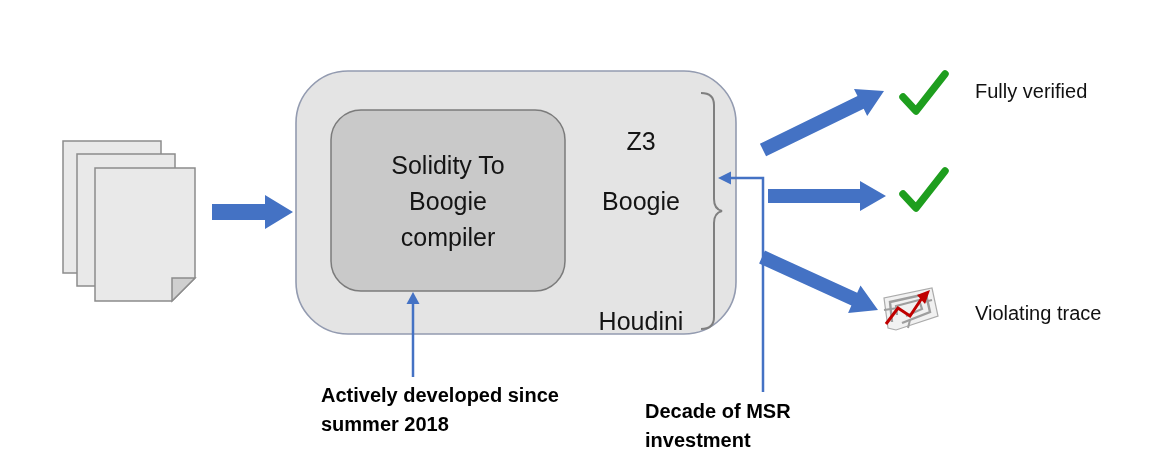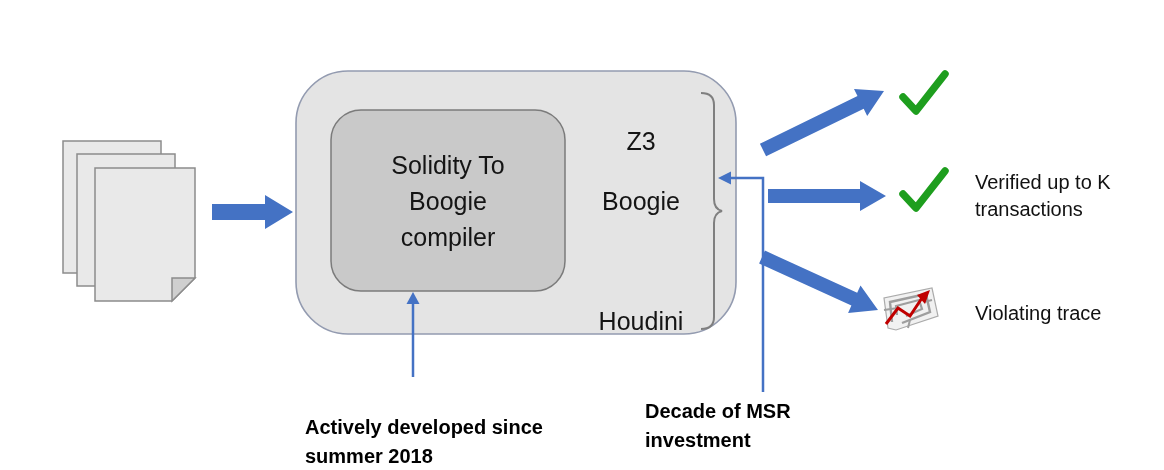--- a/index.html
+++ b/index.html
@@ -55,21 +55,21 @@
   .out-0 { top: 78px; }
   .out-1 { top: 169px; }
   .out-2 { top: 300px; }
   .note {
     position: absolute;
     font-weight: bold;
     font-size: 20px; line-height: 29px;
     white-space: pre-line;
     color: #000000;
   }
-  .note-compiler { left: 305px; top: 381px; margin-top: 32px; }
+  .note-compiler { left: 321px; top: 381px; }
   .note-tools { left: 645px; top: 397px; }
 </style>
 </head>
 <body>
 
 <div class="canvas">
 
   <svg class="shapes" viewBox="0 0 1164 470" xmlns="http://www.w3.org/2000/svg">
 
     <g>
@@ -116,22 +116,21 @@
 
 
   <div class="lbl compiler-label">Solidity To
 Boogie
 compiler</div>
 
   <div class="tool tool-0">Z3</div>
   <div class="tool tool-1">Boogie</div>
   <div class="tool tool-3">Houdini</div>
 
-  <div class="out-label out-1">Verified up to K
-transactions</div>
+  <div class="out-label out-0">Fully verified</div>
   <div class="out-label out-2">Violating trace</div>
 
   <div class="note note-compiler">Actively developed since
 summer 2018</div>
   <div class="note note-tools">Decade of MSR
 investment</div>
 
 </div>
 
 </body></html>

